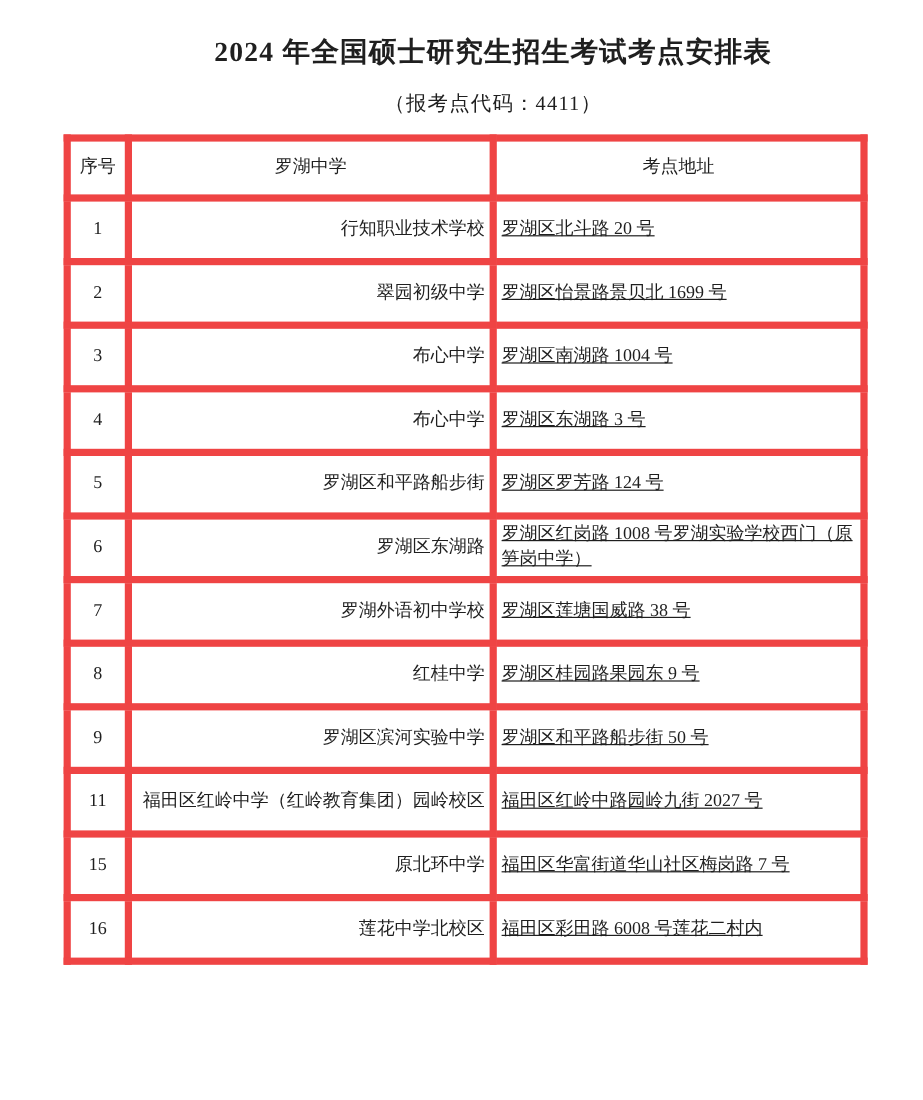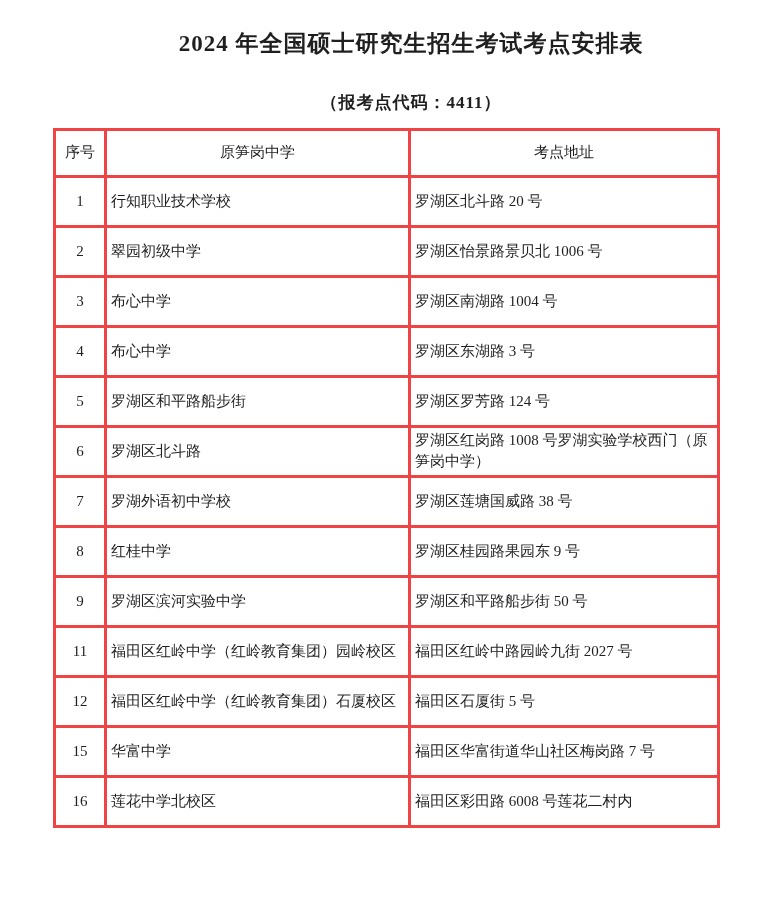--- a/index.html
+++ b/index.html
@@ -25,103 +25,103 @@
     text-align: center;
   }
   .doc-title {
     padding-top: 30px;
     font-size: 23px;
     font-weight: bold;
     letter-spacing: 1px;
     line-height: 1.25;
   }
   .doc-subtitle {
-    margin-top: 32px;
+    margin-top: 16px;
     font-size: 17px;
-    font-weight: bold;
+    font-weight: normal;
     letter-spacing: 1px;
   }
   table.site-table {
     margin: 14px 0 0 53px;
     width: 664px;
     border-collapse: collapse;
     table-layout: fixed;
   }
   table.site-table col.c-no   { width: 51px; }
   table.site-table col.c-name { width: 304px; }
   table.site-table col.c-addr { width: 309px; }
   table.site-table th,
   table.site-table td {
-    border: 3px solid #ef4444;
+    border: 6px solid #ef4444;
     font-size: 15px;
     font-weight: normal;
     padding: 2px 4px;
     line-height: 21px;
     vertical-align: middle;
     word-break: break-all;
   }
   table.site-table th { height: 40px; text-align: center; }
   table.site-table td { height: 43px; }
   td.cell-no   { text-align: center; }
-  td.cell-name { text-align: left; }
-  td.cell-addr { text-align: left; padding-left: 5px; }
+  td.cell-name { text-align: right; }
+  td.cell-addr { text-align: left; padding-left: 5px; text-decoration: underline; }
 </style>
 </head>
 <body>
 
 <div class="page">
 
   <div class="doc-header">
     <div class="doc-title">2024 年全国硕士研究生招生考试考点安排表</div>
     <div class="doc-subtitle">（报考点代码：4411）</div>
   </div>
 
   <table class="site-table">
     <colgroup>
       <col class="c-no">
       <col class="c-name">
       <col class="c-addr">
     </colgroup>
     <thead>
       <tr>
         <th>序号</th>
-        <th>原笋岗中学</th>
+        <th>罗湖中学</th>
         <th>考点地址</th>
       </tr>
     </thead>
     <tbody>
 
     <tr>
           <td class="cell-no">1</td>
           <td class="cell-name">行知职业技术学校</td>
           <td class="cell-addr">罗湖区北斗路 20 号</td>
         </tr>
         <tr>
           <td class="cell-no">2</td>
           <td class="cell-name">翠园初级中学</td>
-          <td class="cell-addr">罗湖区怡景路景贝北 1006 号</td>
+          <td class="cell-addr">罗湖区怡景路景贝北 1699 号</td>
         </tr>
         <tr>
           <td class="cell-no">3</td>
           <td class="cell-name">布心中学</td>
           <td class="cell-addr">罗湖区南湖路 1004 号</td>
         </tr>
         <tr>
           <td class="cell-no">4</td>
           <td class="cell-name">布心中学</td>
           <td class="cell-addr">罗湖区东湖路 3 号</td>
         </tr>
         <tr>
           <td class="cell-no">5</td>
           <td class="cell-name">罗湖区和平路船步街</td>
           <td class="cell-addr">罗湖区罗芳路 124 号</td>
         </tr>
         <tr>
           <td class="cell-no">6</td>
-          <td class="cell-name">罗湖区北斗路</td>
+          <td class="cell-name">罗湖区东湖路</td>
           <td class="cell-addr">罗湖区红岗路 1008 号罗湖实验学校西门（原笋岗中学）</td>
         </tr>
         <tr>
           <td class="cell-no">7</td>
           <td class="cell-name">罗湖外语初中学校</td>
           <td class="cell-addr">罗湖区莲塘国威路 38 号</td>
         </tr>
         <tr>
           <td class="cell-no">8</td>
           <td class="cell-name">红桂中学</td>
@@ -131,27 +131,22 @@
           <td class="cell-no">9</td>
           <td class="cell-name">罗湖区滨河实验中学</td>
           <td class="cell-addr">罗湖区和平路船步街 50 号</td>
         </tr>
         <tr>
           <td class="cell-no">11</td>
           <td class="cell-name">福田区红岭中学（红岭教育集团）园岭校区</td>
           <td class="cell-addr">福田区红岭中路园岭九街 2027 号</td>
         </tr>
         <tr>
-          <td class="cell-no">12</td>
-          <td class="cell-name">福田区红岭中学（红岭教育集团）石厦校区</td>
-          <td class="cell-addr">福田区石厦街 5 号</td>
-        </tr>
-        <tr>
           <td class="cell-no">15</td>
-          <td class="cell-name">华富中学</td>
+          <td class="cell-name">原北环中学</td>
           <td class="cell-addr">福田区华富街道华山社区梅岗路 7 号</td>
         </tr>
         <tr>
           <td class="cell-no">16</td>
           <td class="cell-name">莲花中学北校区</td>
           <td class="cell-addr">福田区彩田路 6008 号莲花二村内</td>
         </tr>
       </tbody>
   </table>
 

